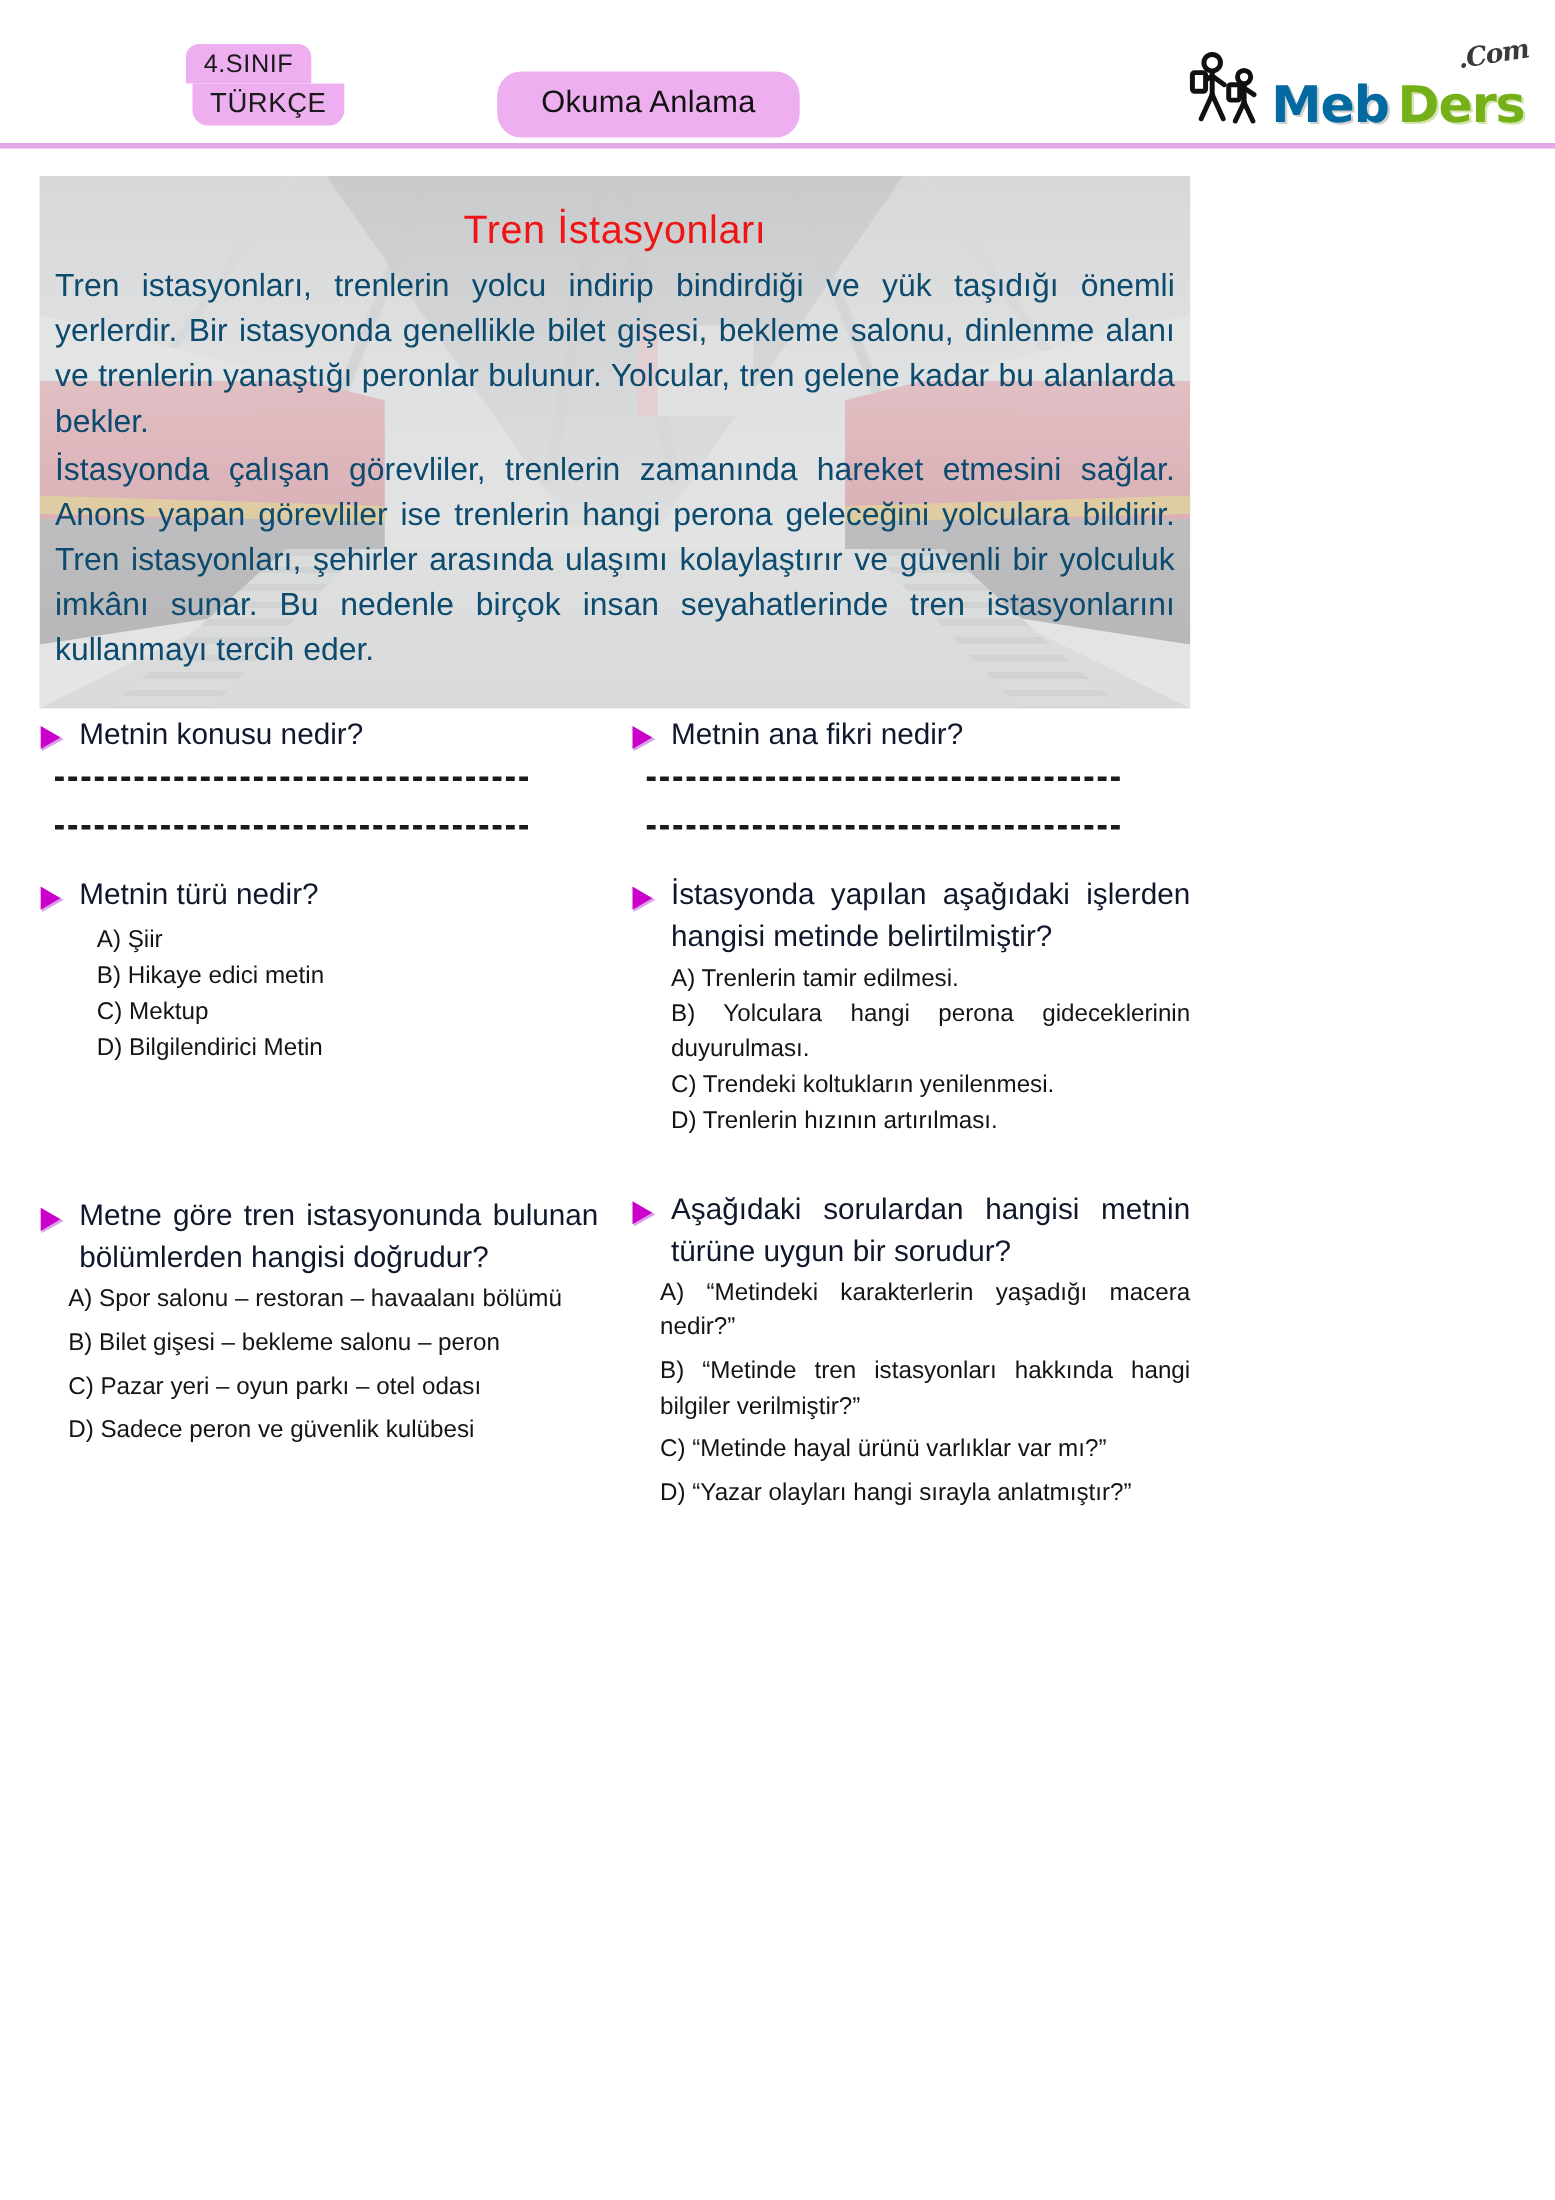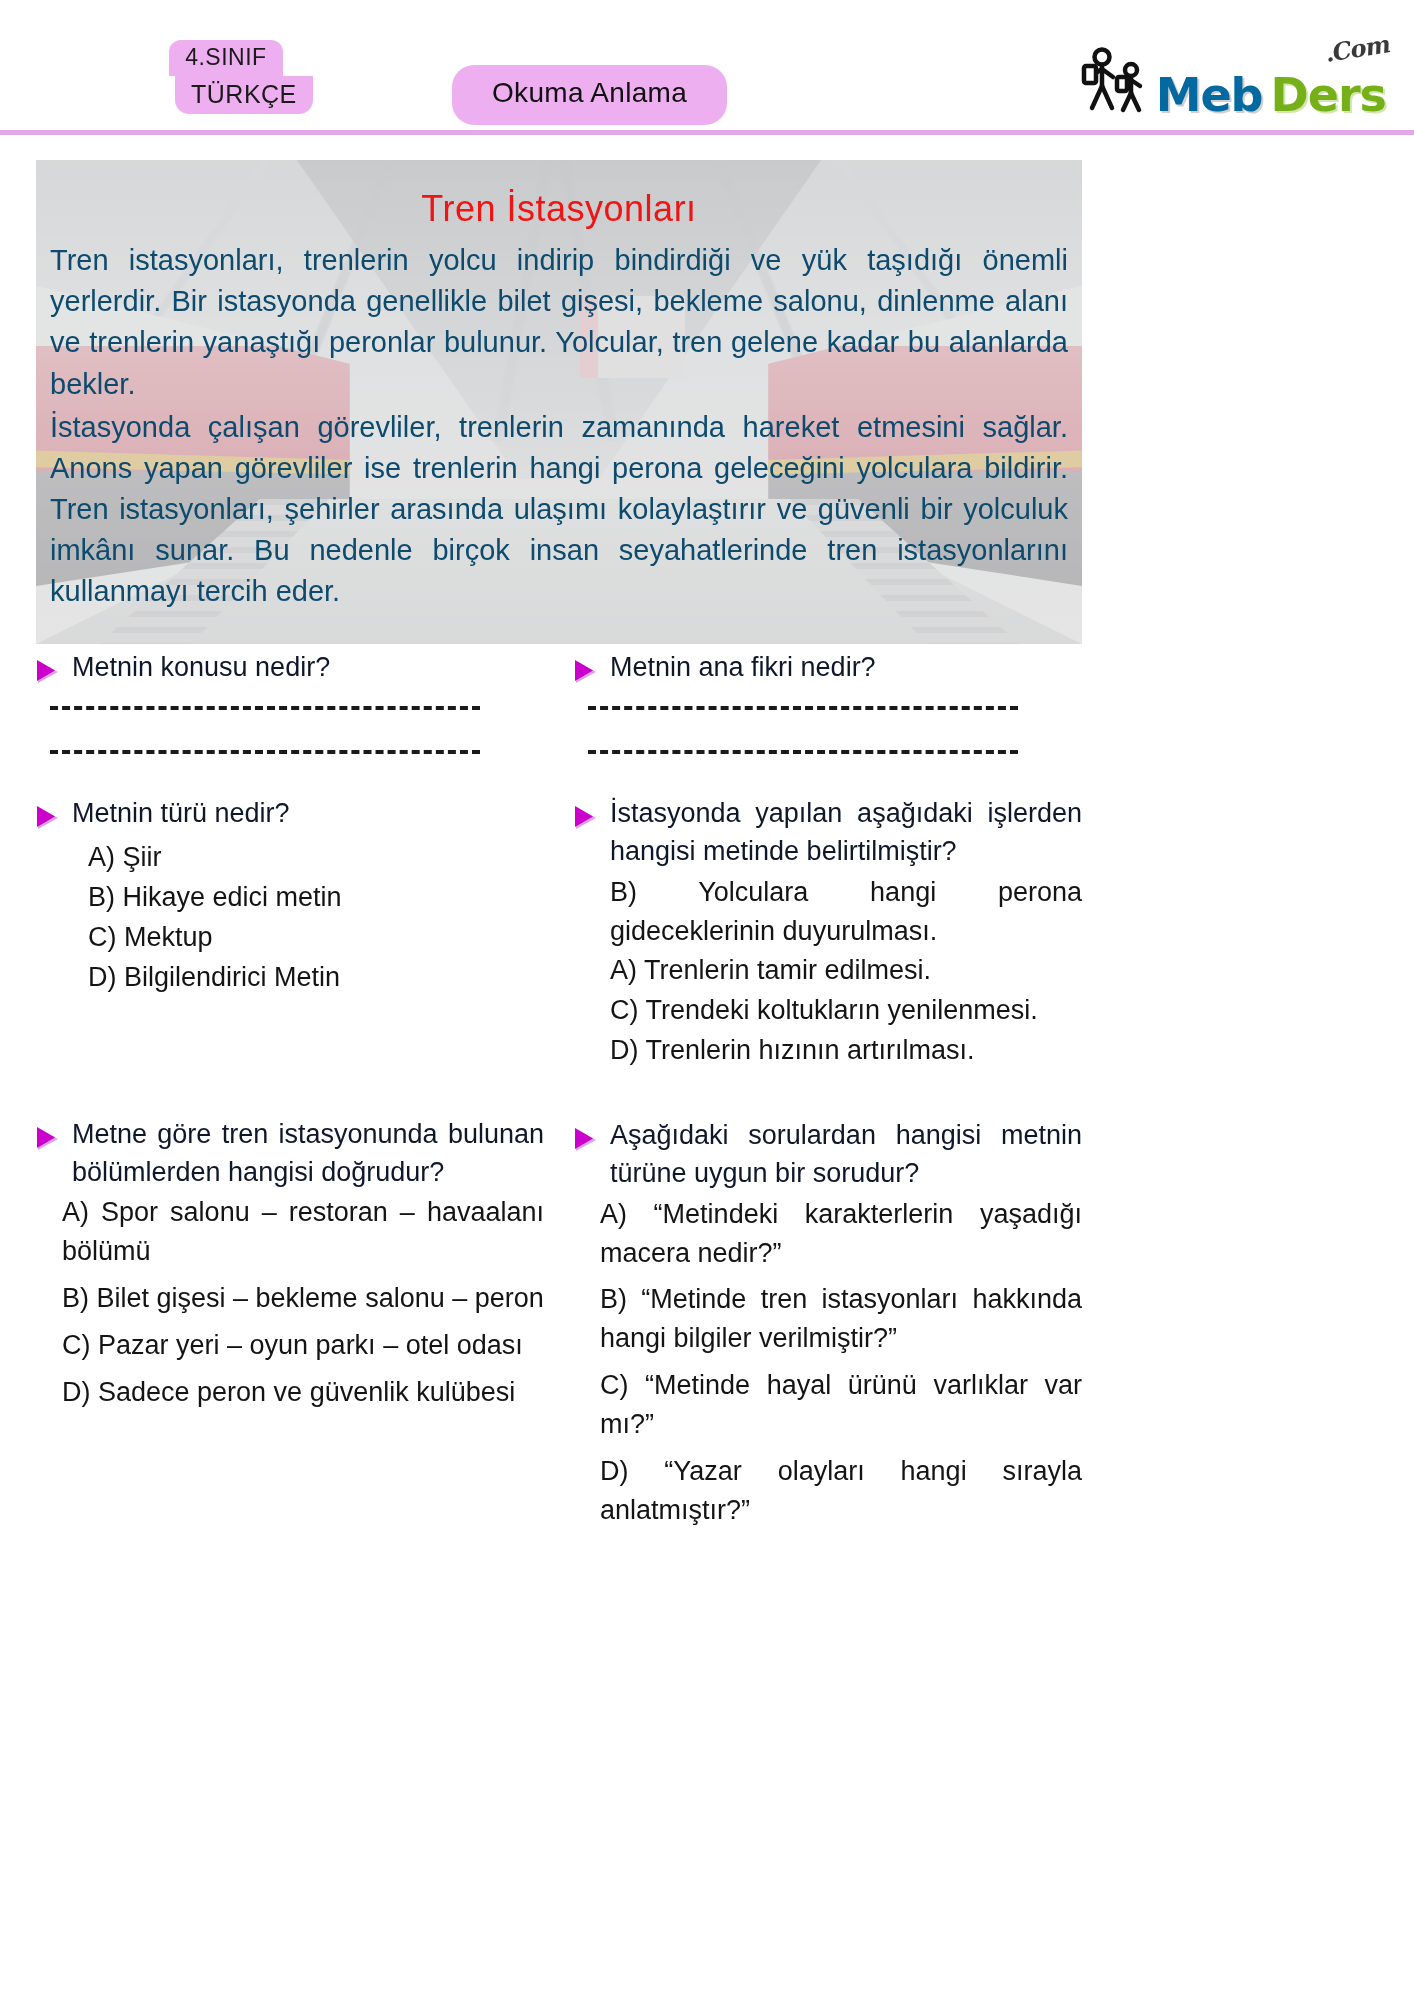--- a/index.html
+++ b/index.html
@@ -242,21 +242,21 @@
   }
   .qcol.right .dashline { width: 430px; }
 
   .options {
     list-style: none;
     margin: 2px 0 0 0;
     padding: 0 0 0 44px;
   }
   .options.indent-lg { padding-left: 52px; }
   .options li {
-    font-size: 27px;
+    font-size: 22px;
     line-height: 1.44;
     color: #141414;
     font-family: "Liberation Sans", sans-serif;
     margin-bottom: 1px;
     text-align: justify;
   }
   .options.wide li { text-align: justify; }
   .options.loose li { margin-bottom: 8px; }
 </style>
 </head>
@@ -404,22 +404,22 @@
       <div class="qhead">
         <span class="bullet">
           <svg width="26" height="28" viewBox="0 0 26 28" aria-hidden="true">
             <polygon points="2,3 2,25 22,14" fill="#d9a3e8"></polygon>
             <polygon points="1,2 1,23 19,12.5" fill="#cc00cc"></polygon>
           </svg>
         </span>
         <span class="qtext">İstasyonda yapılan aşağıdaki işlerden hangisi metinde belirtilmiştir?</span>
       </div>
       <ul class="options wide" style="padding-left:36px">
+        <li>A) Trenlerin tamir edilmesi.</li>
         <li>B) Yolculara hangi perona gideceklerinin duyurulması.</li>
-        <li>A) Trenlerin tamir edilmesi.</li>
         <li>C) Trendeki koltukların yenilenmesi.</li>
         <li>D) Trenlerin hızının artırılması.</li>
       </ul>
     </div>
 
     <div class="qblock" style="margin-top:46px">
       <div class="qhead">
         <span class="bullet">
           <svg width="26" height="28" viewBox="0 0 26 28" aria-hidden="true">
             <polygon points="2,3 2,25 22,14" fill="#d9a3e8"></polygon>

